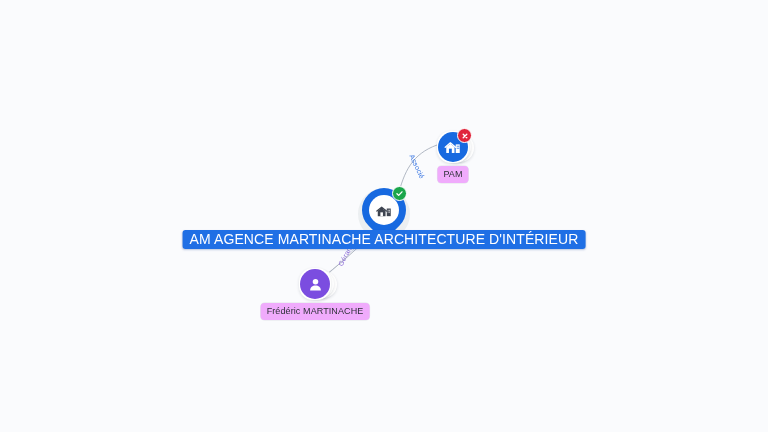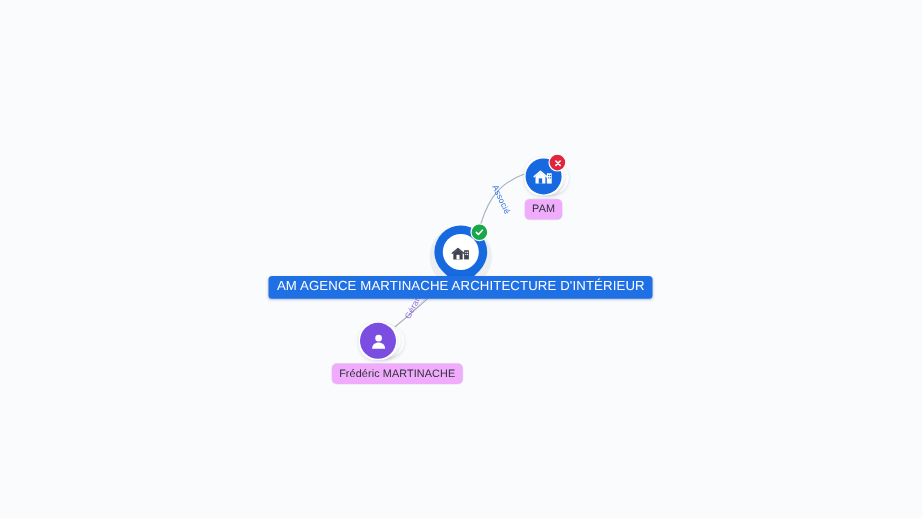--- a/index.html
+++ b/index.html
@@ -128,21 +128,21 @@
     letter-spacing: 0.1px;
   }
   .label-light {
     background: #f0abfc;
     color: #2d3138;
     box-shadow: 0 0 0 0.5px rgba(120,130,150,0.18);
   }
   .label-primary {
     background: #1f6fe5;
     color: #ffffff;
-    font-size: 11px;
+    font-size: 14px;
     font-weight: 400;
     padding: 3px 7px;
     border-radius: 3px;
     box-shadow: 0 1px 2px rgba(20,60,140,0.28);
   }
 
   
   .edge-label {
     position: absolute;
     font-size: 7px;
@@ -203,21 +203,21 @@
     <div class="node-stack" style="left:-10px; top:-14px; width:29px; height:28px;"></div>
     <div class="node-stack" style="left:-16px; top:-16px; width:32px; height:32px;"></div>
 
     <div class="circle-node circle-purple" style="left:-15px; top:-15px;">
       <svg class="icon-svg" width="17" height="17" viewBox="0 0 24 24">
         <circle cx="12" cy="8.2" r="3.9" fill="#ffffff"></circle>
         <path d="M4.4 20.5 C4.4 15.9 7.8 13.4 12 13.4 C16.2 13.4 19.6 15.9 19.6 20.5 Z" fill="#ffffff"></path>
       </svg>
     </div>
 
-    <div class="node-label label-light" style="left:16px; top:19px;">Frédéric MARTINACHE</div>
+    <div class="node-label label-light" style="left:0px; top:19px;">Frédéric MARTINACHE</div>
   </div>
 
   <div class="node" style="left:384px; top:214px;">
     <div class="pin-halo"></div>
     <div class="pin-wrap">
       <div class="pin-shape"></div>
       <div class="pin-inner">
         <svg class="icon-svg" width="17" height="17" viewBox="0 0 24 24">
           <path d="M2.5 20 L2.5 12.5 L8 8.4 L13.5 12.5 L13.5 20 Z" fill="#3e4450"></path>
           <path d="M1.2 12.8 L8 7.3 L14.8 12.8" fill="none" stroke="#3e4450" stroke-width="1.7" stroke-linecap="round" stroke-linejoin="round"></path>

